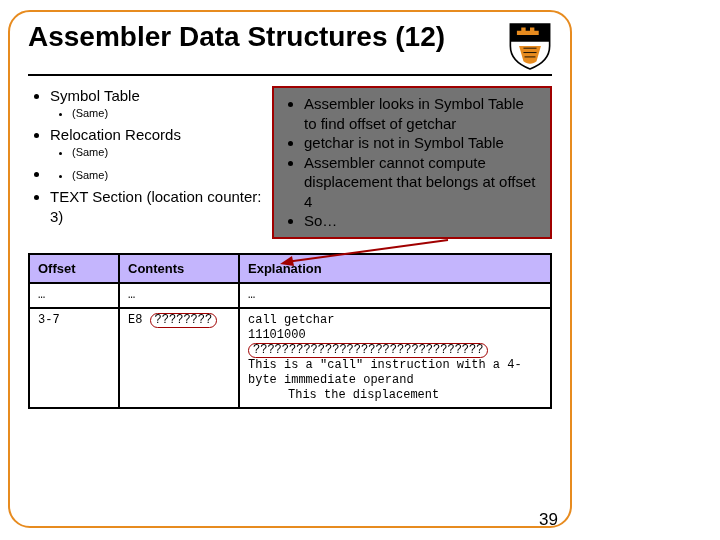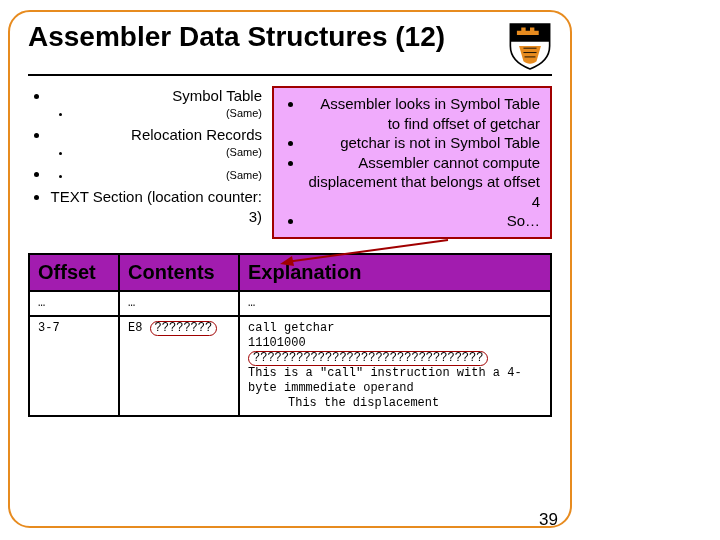--- a/index.html
+++ b/index.html
@@ -33,37 +33,36 @@
   }
   .shield {
     width: 44px; height: 48px;
     position: relative;
   }
   .shield svg { width: 100%; height: 100%; }
   .body {
     position: relative;
     display: flex;
     gap: 10px;
-    text-align: right;
   }
   .leftcol {
     flex: 1;
     font-size: 15px;
     line-height: 1.35;
   }
   .leftcol ul { list-style: disc; padding-left: 22px; }
   .leftcol ul ul { list-style: disc; padding-left: 22px; }
   .leftcol > ul > li { margin-bottom: 4px; }
   .sub { font-size: 11px; }
   .callout {
     border: 2px solid #a00000;
     padding: 6px 10px 6px 10px;
     font-size: 15px;
     line-height: 1.3;
-    background: #f0abfc;
+    background: #737373;
     width: 280px;
     flex-shrink: 0;
   }
   .callout ul { list-style: disc; padding-left: 20px; }
   .callout li { margin-bottom: 0; }
   .arrow-svg {
     position: absolute;
     top: 152px;
     left: 252px;
     width: 170px;
@@ -72,27 +71,27 @@
   }
   .tablewrap {
     margin-top: 14px;
   }
   table.data {
     width: 100%;
     border-collapse: collapse;
     font-size: 13px;
   }
   table.data th {
-    background: #a21caf;
+    background: #c4b5fd;
     color: #000;
     text-align: left;
     font-weight: bold;
     border: 2px solid #000;
     padding: 6px 8px;
-    font-size: 20px;
+    font-size: 13px;
   }
   table.data td {
     border: 2px solid #000;
     padding: 4px 8px;
     vertical-align: top;
     font-family: "Courier New", monospace;
     font-size: 12px;
     line-height: 1.25;
   }
   table.data td.col-offset { width: 90px; }

